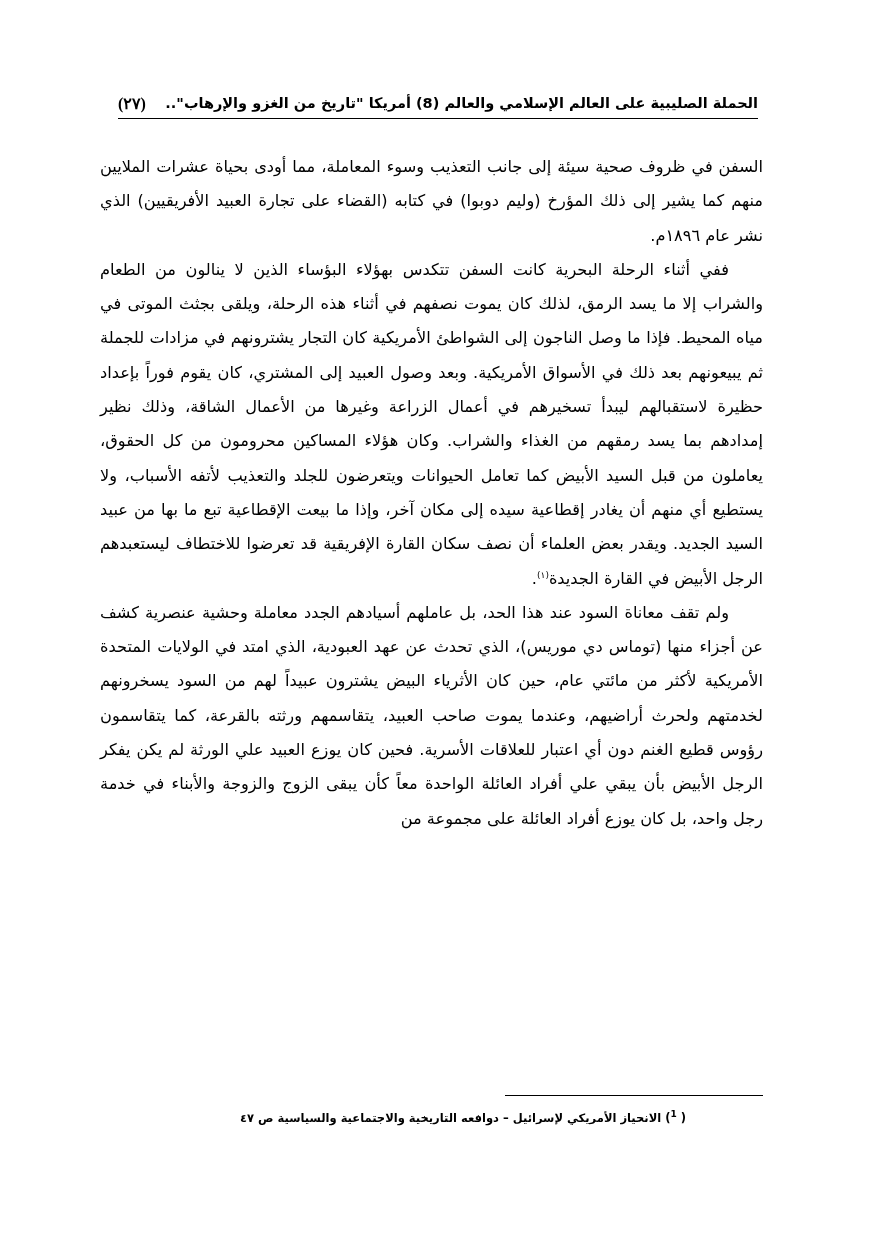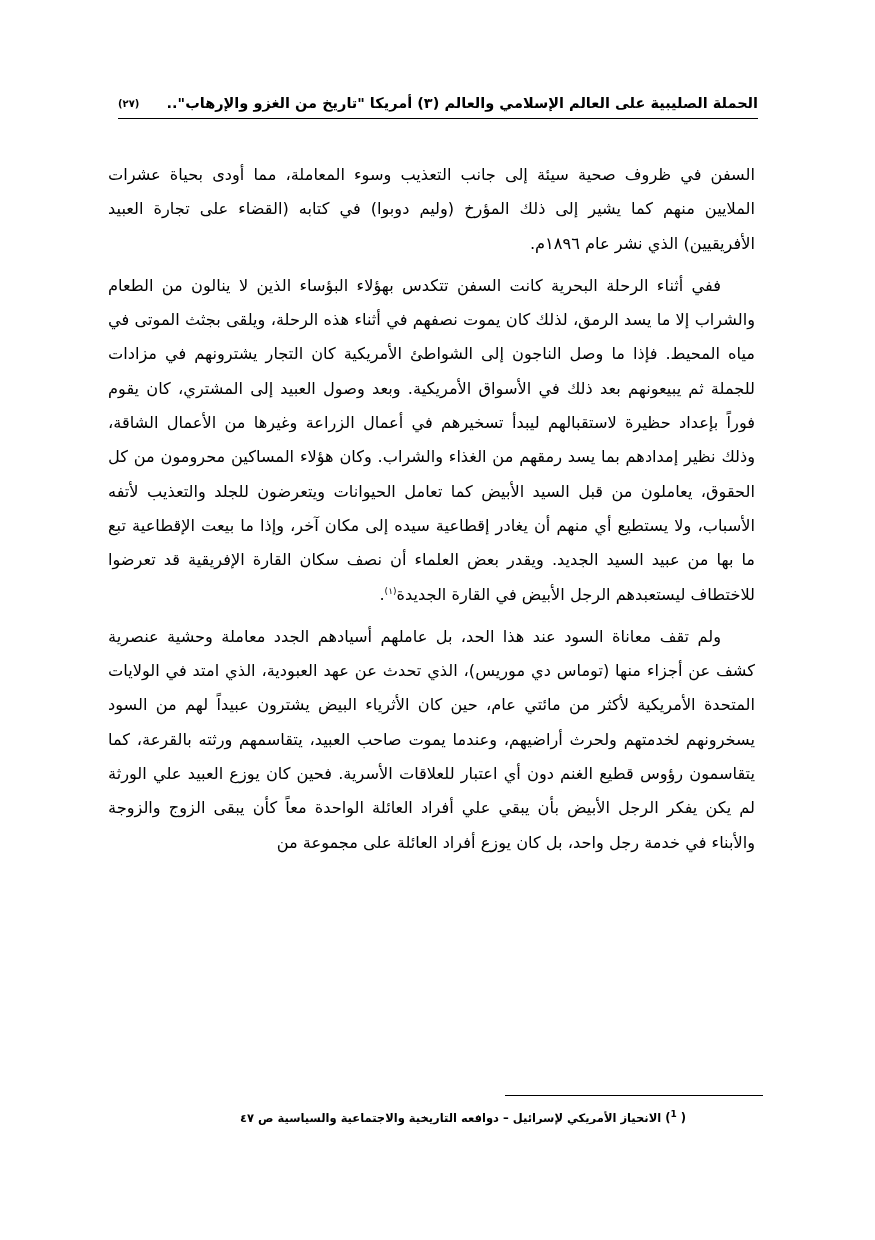--- a/index.html
+++ b/index.html
@@ -5,44 +5,44 @@
   html, body { margin: 0; padding: 0; background: #ffffff; }
   body { width: 875px; height: 1240px; position: relative; overflow: hidden; color: #000; }
   .page { position: absolute; left: 0; top: 0; width: 875px; height: 1240px; }
   .header {
     position: absolute; left: 118px; top: 88px; width: 640px; height: 30px;
     direction: rtl; display: flex; justify-content: space-between; align-items: center;
     border-bottom: 1.5px solid #000;
     font-family: "DejaVu Sans", sans-serif; font-weight: bold; font-size: 14.5px;
   }
   .header .title { white-space: nowrap; }
-  .header .pagenum { white-space: nowrap; font-size: 10px; }
+  .header .pagenum { white-space: nowrap; font-size: 16px; font-family: Liberation Serif, serif; }
   .body {
     position: absolute; left: 100px; top: 150px; width: 663px;
     direction: rtl; text-align: justify; text-align-last: right;
     font-family: "DejaVu Sans", sans-serif; font-size: 16.2px; line-height: 34.3px;
   }
-  .body p { margin: 8px; }
+  .body p { margin: 0; }
   .body p.indent { text-indent: 34px; }
   .body sup { font-size: 9px; line-height: 0; vertical-align: super; }
   .fn-rule { position: absolute; left: 505px; top: 1095px; width: 258px; height: 0; border-top: 1px solid #000; }
   .footnote {
     position: absolute; left: 240px; top: 1104px; width: 523px;
     direction: rtl; text-align: left;
     font-family: "DejaVu Sans", sans-serif; font-size: 11.5px; font-weight: bold; line-height: 20px; white-space: nowrap;
   }
   .footnote .mark sup { font-size: 9px; }
 </style>
 </head>
 <body>
 
 <div class="page">
 
   <div class="header">
-    <span class="title">الحملة الصليبية على العالم الإسلامي والعالم (٣) أمريكا "تاريخ من الغزو والإرهاب"..</span>
+    <span class="title">الحملة الصليبية على العالم الإسلامي والعالم (8) أمريكا "تاريخ من الغزو والإرهاب"..</span>
     <span class="pagenum">(٢٧)</span>
   </div>
 
   <div class="body">
     <p><span>السفن في ظروف صحية سيئة إلى جانب التعذيب وسوء المعاملة، مما أودى بحياة عشرات الملايين منهم كما يشير إلى ذلك المؤرخ (وليم دوبوا) في كتابه (القضاء على تجارة العبيد الأفريقيين) الذي نشر عام ١٨٩٦م.</span></p>
     <p class="indent"><span>ففي أثناء الرحلة البحرية كانت السفن تتكدس بهؤلاء البؤساء الذين لا ينالون من الطعام والشراب إلا ما يسد الرمق، لذلك كان يموت نصفهم في أثناء هذه الرحلة، ويلقى بجثث الموتى في مياه المحيط. فإذا ما وصل الناجون إلى الشواطئ الأمريكية كان التجار يشترونهم في مزادات للجملة ثم يبيعونهم بعد ذلك في الأسواق الأمريكية. وبعد وصول العبيد إلى المشتري، كان يقوم فوراً بإعداد حظيرة لاستقبالهم ليبدأ تسخيرهم في أعمال الزراعة وغيرها من الأعمال الشاقة، وذلك نظير إمدادهم  بما يسد رمقهم من الغذاء والشراب. وكان هؤلاء المساكين محرومون من كل الحقوق، يعاملون من قبل السيد الأبيض كما تعامل الحيوانات ويتعرضون للجلد والتعذيب لأتفه الأسباب، ولا يستطيع أي منهم أن يغادر إقطاعية سيده إلى مكان آخر، وإذا ما بيعت الإقطاعية تبع ما بها من عبيد  السيد الجديد. ويقدر بعض العلماء أن نصف سكان القارة الإفريقية قد تعرضوا للاختطاف ليستعبدهم الرجل الأبيض في القارة الجديدة</span><sup>(١)</sup><span>.</span></p>
     <p class="indent"><span>ولم تقف معاناة السود عند هذا الحد، بل عاملهم أسيادهم الجدد معاملة وحشية عنصرية كشف عن أجزاء منها (توماس دي موريس)، الذي تحدث عن عهد العبودية، الذي امتد في الولايات المتحدة الأمريكية لأكثر من مائتي عام، حين كان الأثرياء البيض يشترون عبيداً لهم من السود يسخرونهم لخدمتهم ولحرث أراضيهم، وعندما يموت صاحب العبيد، يتقاسمهم ورثته بالقرعة، كما يتقاسمون رؤوس قطيع الغنم دون أي اعتبار للعلاقات الأسرية. فحين كان يوزع العبيد علي الورثة لم يكن يفكر الرجل الأبيض بأن يبقي علي أفراد العائلة الواحدة معاً كأن يبقى الزوج والزوجة والأبناء في خدمة رجل واحد، بل كان يوزع أفراد العائلة على مجموعة من</span></p>
   </div>
 
   <div class="fn-rule"></div>

